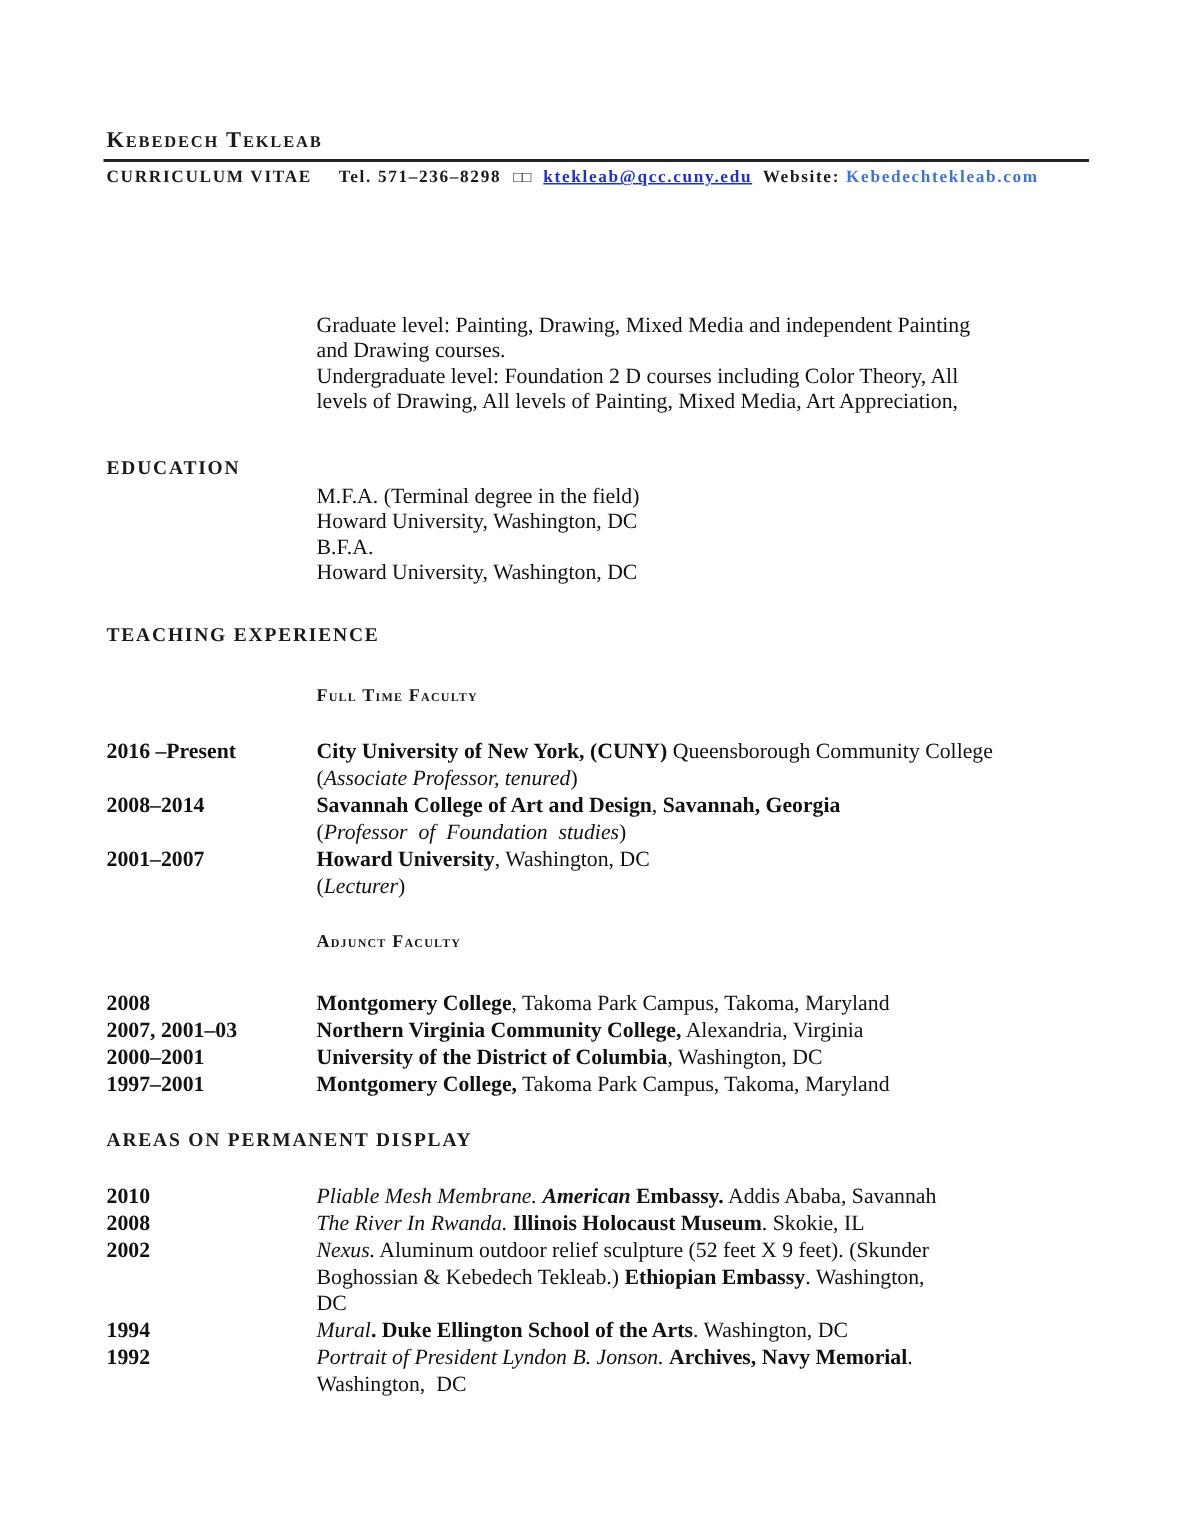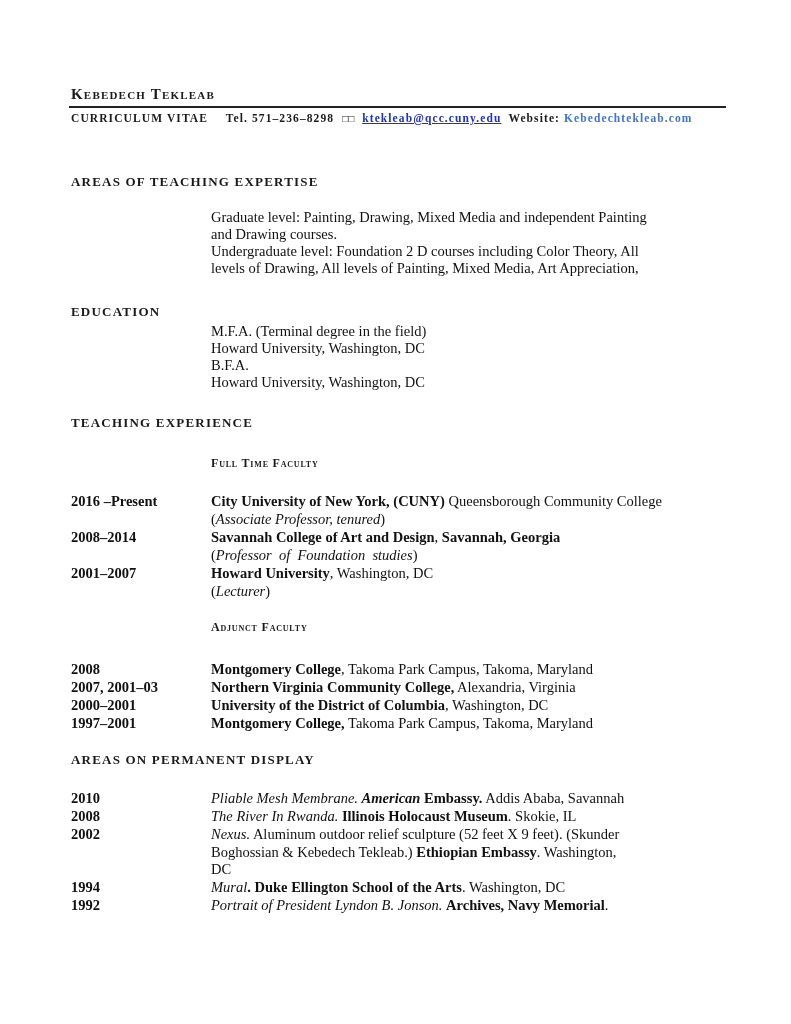--- a/index.html
+++ b/index.html
@@ -42,21 +42,20 @@
   <div class="rule"></div>
   <div class="contact">
     <span class="cv">CURRICULUM VITAE</span>
     <span>Tel. 571–236–8298</span>
     <span class="boxes">□□</span>
     <a class="email" href="#">ktekleab@qcc.cuny.edu</a>
     <span class="web-label">Website:</span>
     <a class="web" href="#">Kebedechtekleab.com</a>
   </div>
 
-  <div class="section-head" style="top:174px;">AREAS OF TEACHING EXPERTISE</div>
   <div class="para" style="top:209px;">
     <div>Graduate level:  Painting, Drawing, Mixed Media and independent Painting</div>
     <div>and Drawing courses.</div>
     <div>Undergraduate level: Foundation 2 D courses including Color Theory, All</div>
     <div>levels of Drawing, All levels of Painting, Mixed Media, Art Appreciation,</div>
   </div>
 
   <div class="section-head" style="top:304px;">EDUCATION</div>
   <div class="para" style="top:323px;">
     <div>M.F.A. (Terminal degree in the field)</div>
@@ -142,16 +141,17 @@
   <div class="row" style="top:879px;">
     <span class="yr">1994</span>
     <div class="desc">
         <div class="line"><i>Mural</i><b>. Duke Ellington School of the Arts</b><span>. Washington, DC</span></div>
       </div>
   </div>
   <div class="row" style="top:897px;">
     <span class="yr">1992</span>
     <div class="desc">
       <div class="line"><i>Portrait of President Lyndon B. Jonson.</i> <b>Archives, Navy Memorial</b><span>.</span></div>
+      <div class="line" style="white-space:pre;">Washington,  DC</div>
     </div>
   </div>
 
 </div>
 
 </body></html>

